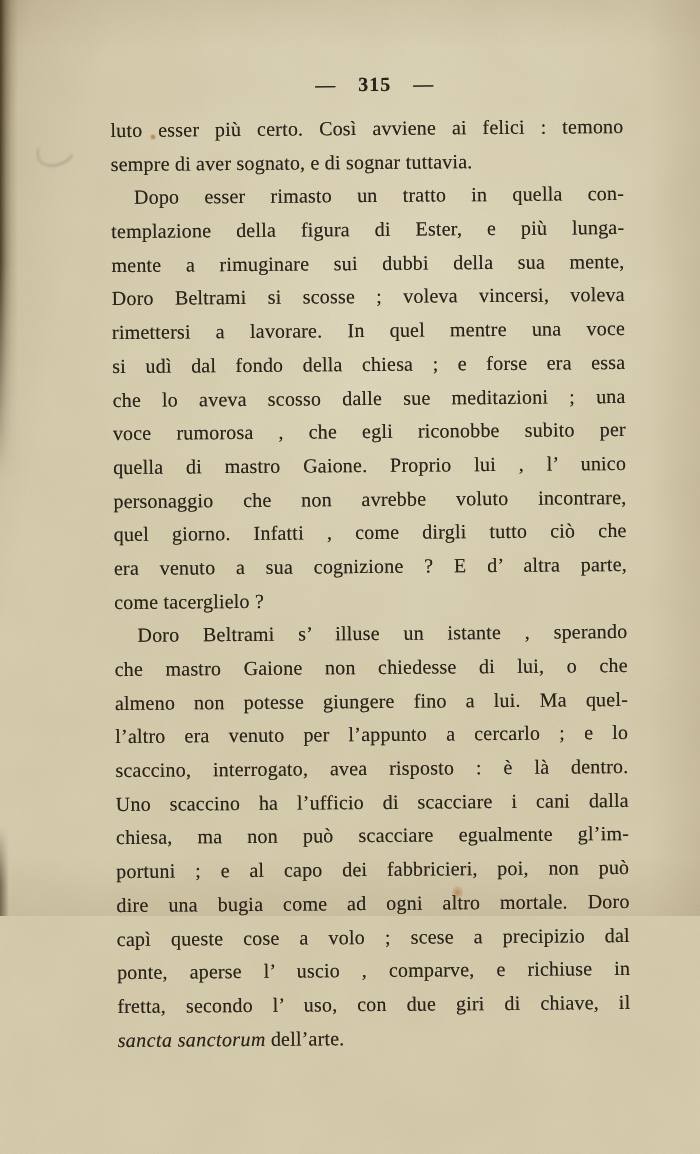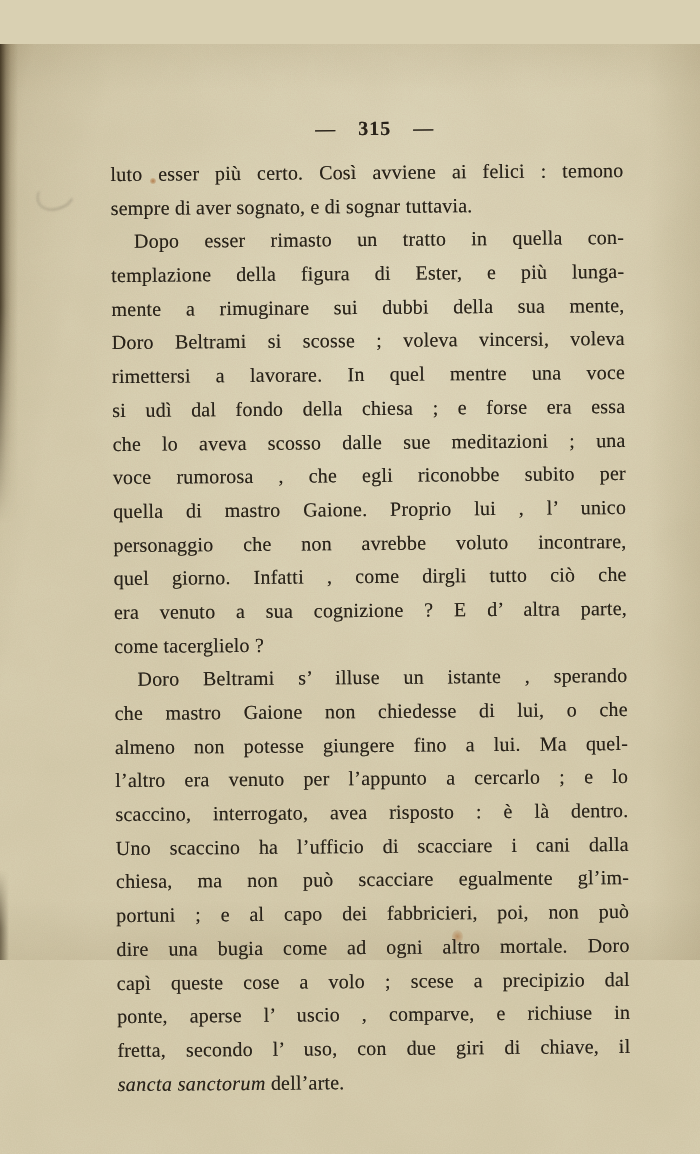--- a/index.html
+++ b/index.html
@@ -17,21 +17,20 @@
     inset: 0;
     width: 700px;
     height: 916px;
     background:
       linear-gradient(100deg, rgba(118,98,62,0.30) 0px, rgba(148,130,94,0.16) 34px, rgba(0,0,0,0) 115px),
       linear-gradient(to left, rgba(140,122,85,0.18) 0px, rgba(0,0,0,0) 52px),
       linear-gradient(to bottom, rgba(150,132,95,0.13) 0px, rgba(0,0,0,0) 48px),
       linear-gradient(to top, rgba(150,132,95,0.16) 0px, rgba(0,0,0,0) 60px),
       radial-gradient(ellipse 430px 620px at 58% 33%, rgba(249,245,226,0.32), rgba(0,0,0,0) 75%),
       var(--paper, #d9d0b2);
-    margin-top: 44px;
   }
 
   .texture-overlay {
     position: absolute;
     left: 0; top: 0;
     width: 700px;
     height: 1154px;
     pointer-events: none;
     mix-blend-mode: multiply;
   }

